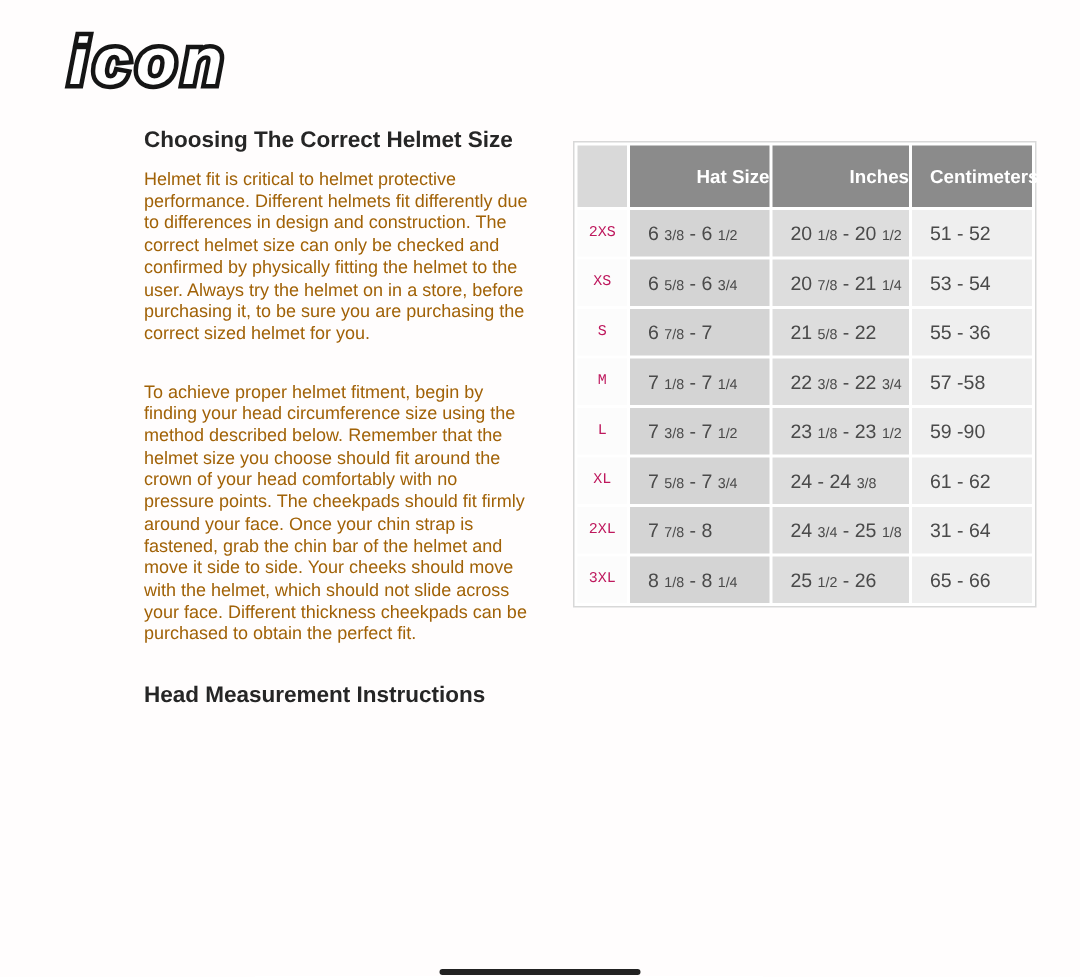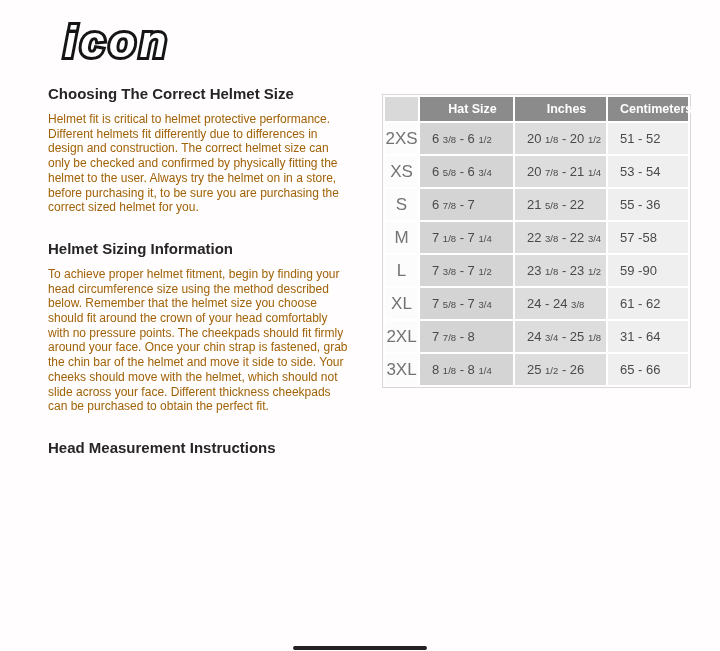--- a/index.html
+++ b/index.html
@@ -7,40 +7,40 @@
   body { font-family:"Liberation Sans", sans-serif; }
 
   .page {
     position:relative;
     width:720px; height:651px;
     background:#fffdfd;
     overflow:hidden;
   }
 
   
-  .logo { position:absolute; top:22px; left:64px; height:42px; }
+  .logo { position:absolute; top:22px; left:46px; height:42px; }
   .logo-text {
     font-family:"Liberation Sans", sans-serif;
     font-weight:700; font-style:italic;
     font-size:44px; line-height:40px; letter-spacing:4px;
     color:#ffffff;
     -webkit-text-stroke:6px #151515;
     paint-order:stroke fill;
     text-transform:lowercase;
   }
 
   
   .columns {
     position:absolute; top:84px; left:48px; right:29px;
     display:flex; gap:30px;
   }
   .left-col { width:304px; flex:0 0 304px; }
   .right-col { flex:1; }
 
-  .section { margin-bottom:19px; }
+  .section { margin-bottom:19px;margin-left:48px; }
   .section h2, .right-col h2 {
     font-size:15px; font-weight:700; color:#262626;
     line-height:19px; margin-bottom:9px;
   }
   .section p {
     font-size:12px; line-height:14.7px; color:#a16207;
   }
   .section + .section { margin-top:24px; }
 
   
@@ -53,34 +53,35 @@
     width:100%;
     border-collapse:separate;
     border-spacing:2px;
     table-layout:fixed;
   }
   table.size-chart col.c-label { width:33px; }
   table.size-chart col.c-hat   { width:93px; }
   table.size-chart col.c-in    { width:91px; }
 
   table.size-chart thead th {
-    height:24px;
+    height:41px;
     font-size:12.5px; font-weight:700; color:var(--header-text,#ffffff);
     background:var(--header-bg,#8b8b8b);
-    text-align:center; padding-left:12px;
+    text-align:right; padding-left:12px;
   }
   table.size-chart thead th.corner {
     background:var(--corner-bg,#d9d9d9);
     padding:0;
   }
   table.size-chart tbody tr { height:31px; }
   table.size-chart tbody th.rowlabel {
     background:#fcfcfc;
-    font-weight:400; font-size:17px; color:#737373;
+    font-weight:400; font-size:10px; color:#be185d;
     text-align:center;
+    font-family:Liberation Mono, monospace;
   }
   table.size-chart tbody td {
     font-size:13px; color:#4a4a4a;
     padding-left:12px;
     white-space:nowrap;
   }
   table.size-chart tbody td.col-hat { background:var(--col-hat-bg,#d4d4d4); }
   table.size-chart tbody td.col-in  { background:var(--col-inches-bg,#dddddd); }
   table.size-chart tbody td.col-cm  { background:var(--col-cm-bg,#efefef); }
 
@@ -104,21 +105,20 @@
   </div>
 
   <div class="columns">
 
     <div class="left-col">
       <div class="section">
         <h2>Choosing The Correct Helmet Size</h2>
         <p>Helmet fit is critical to helmet protective performance. Different helmets fit differently due to differences in design and construction. The correct helmet size can only be checked and confirmed by physically fitting the helmet to the user. Always try the helmet on in a store, before purchasing it, to be sure you are purchasing the correct sized helmet for you.</p>
       </div>
       <div class="section">
-        <h2>Helmet Sizing Information</h2>
         <p>To achieve proper helmet fitment, begin by finding your head circumference size using the method described below. Remember that the helmet size you choose should fit around the crown of your head comfortably with no pressure points. The cheekpads should fit firmly around your face. Once your chin strap is fastened, grab the chin bar of the helmet and move it side to side. Your cheeks should move with the helmet, which should not slide across your face. Different thickness cheekpads can be purchased to obtain the perfect fit.</p>
       </div>
       <div class="section">
         <h2>Head Measurement Instructions</h2>
       </div>
     </div>
 
     <div class="right-col">
       <div class="table-wrap">
         <table class="size-chart">

